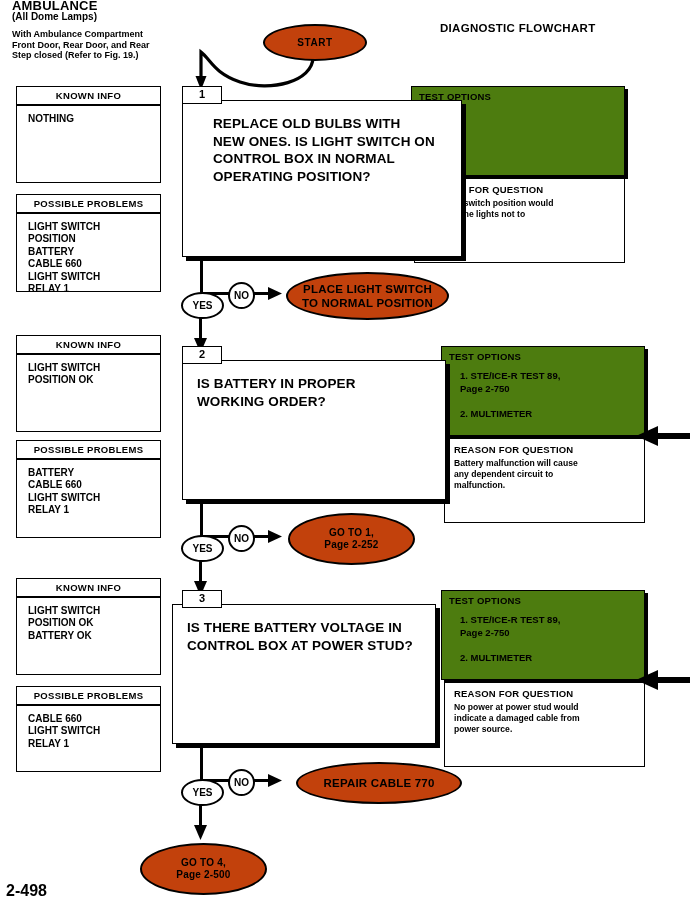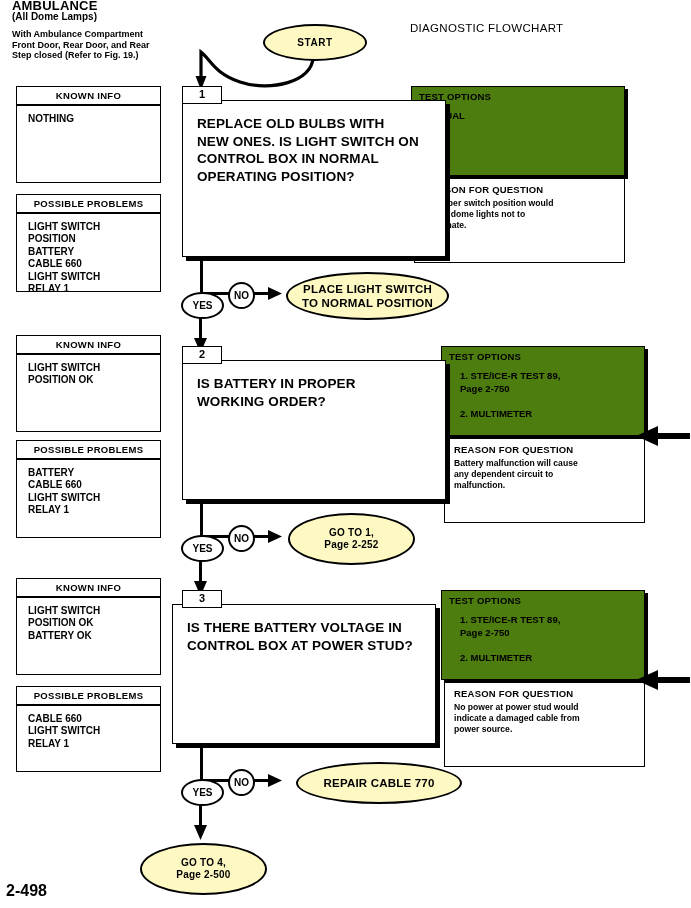--- a/index.html
+++ b/index.html
@@ -28,22 +28,22 @@
   #hdr-title2 {
     left: 12px; top: 11px;
     font-size: 10px; font-weight: bold;
   }
   #hdr-sub {
     left: 12px; top: 29px;
     font-size: 9px; font-weight: bold; line-height: 10.5px;
     width: 180px;
   }
   #hdr-right {
-    left: 410px; top: 22px;
-    font-size: 11.5px; font-weight: normal; letter-spacing: .3px; text-align: right;
+    left: 440px; top: 22px;
+    font-size: 11.5px; font-weight: bold; letter-spacing: .3px; text-align: right;
   }
   #page-number {
     left: 6px; top: 882px;
     font-size: 16px; font-weight: bold;
   }
 
   
   .side-panel { border: 1.6px solid #000; background:#fff; }
   .side-head {
     text-align: center;
@@ -116,21 +116,21 @@
     font-size: 8.6px; font-weight: bold;
     line-height: 11.2px;
     padding: 3px 8px 0 9px;
     white-space: pre-line;
   }
 
   
   .oval {
     border: 2.6px solid #000;
     border-radius: 50%;
-    background: #fef9c3;
+    background: #c2410c;
     display: flex;
     align-items: center;
     justify-content: center;
     text-align: center;
     font-weight: bold;
     z-index: 5;
   }
   .oval-start { font-size: 10px; letter-spacing: .6px; }
   .oval-action { font-size: 11.5px; line-height: 14px; letter-spacing: .2px; }
   .oval-goto { font-size: 10px; line-height: 12.5px; letter-spacing: .2px; }
@@ -207,21 +207,21 @@
     <div class="test-head">TEST OPTIONS</div>
     <div class="test-body">VISUAL</div>
   </div>
   <div class="abs reason-box" style="left:414px; top:178px; width:209px; height:83px;">
     <div class="reason-head">REASON FOR QUESTION</div>
     <div class="reason-body">Improper switch position would
 cause dome lights not to
 illuminate.</div>
   </div>
 
-  <div class="abs q-box" style="left:182px; top:100px; width:262px; height:155px;">
+  <div class="abs q-box" style="left:182px; top:100px; width:262px; height:155px;padding-left:16px;">
     <div class="q-text">REPLACE OLD BULBS WITH
 NEW ONES. IS LIGHT SWITCH ON
 CONTROL BOX IN NORMAL
 OPERATING POSITION?</div>
   </div>
 
   <div class="abs vline" style="left:200px; top:257px; width:2.6px; height:44px;"></div>
   <div class="abs hline" style="left:200px; top:292px; width:44px; height:2.6px;"></div>
   <div class="abs badge" style="left:228px; top:282px; width:23px; height:23px;">
     <span>NO</span>

